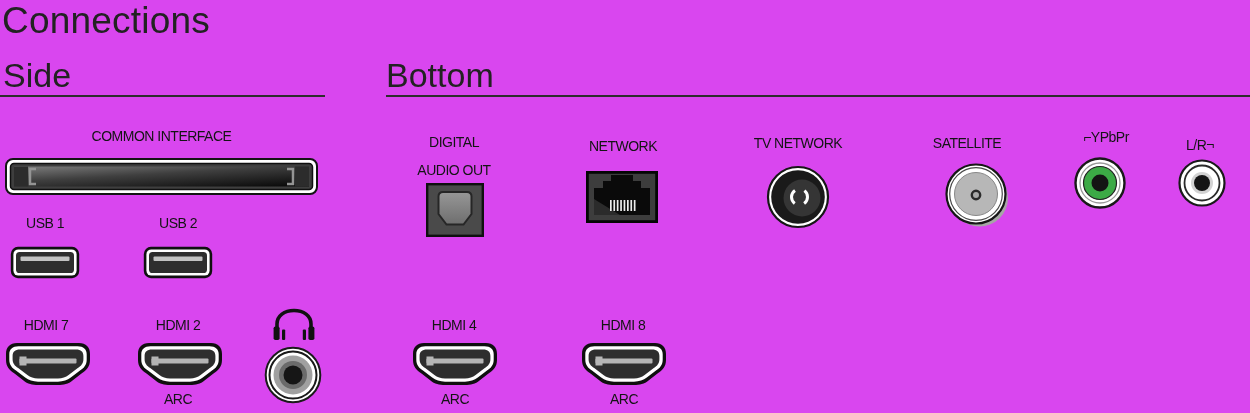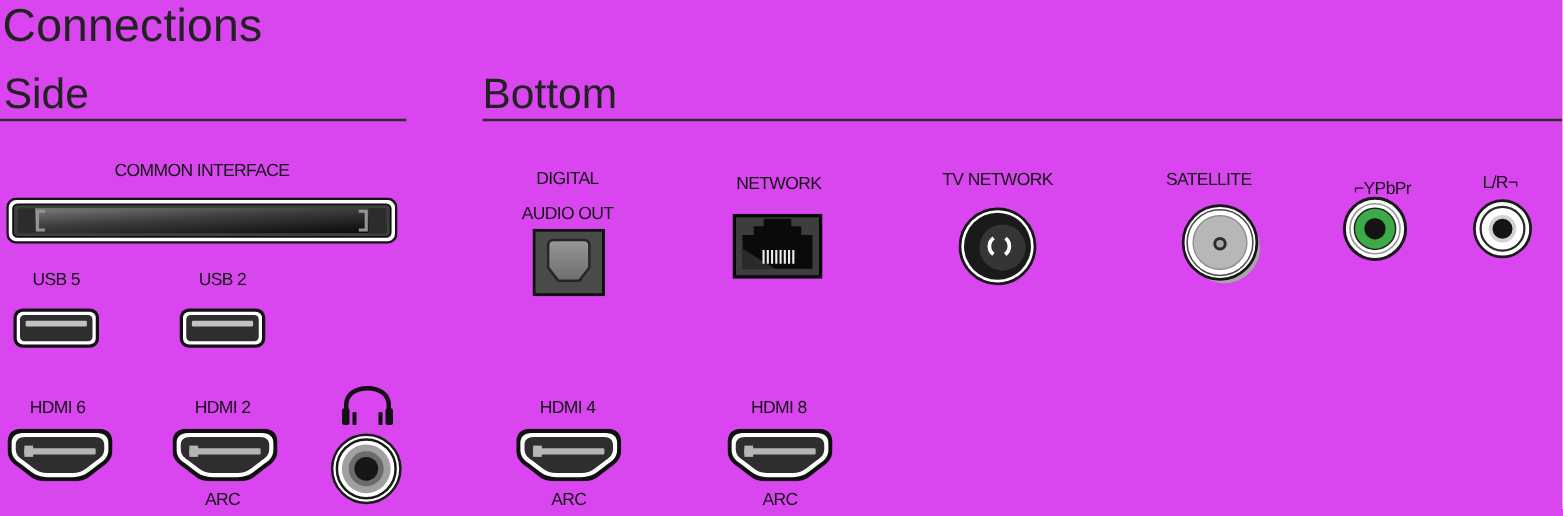--- a/index.html
+++ b/index.html
@@ -27,21 +27,21 @@
   .lbl-usb1{left:10px;top:211px;width:70px;}
   .lbl-usb2{left:143px;top:211px;width:70px;}
   .lbl-hdmi1{left:3px;top:313px;width:86px;}
   .lbl-hdmi2{left:135px;top:313px;width:86px;}
   .lbl-hdmi1sub{left:0px;top:387px;width:96px;}
   .lbl-hdmi2sub{left:135px;top:387px;width:86px;}
   .lbl-dao{left:388px;top:128px;width:132px;}
   .lbl-net{left:558px;top:134px;width:130px;}
   .lbl-ant{left:720px;top:131px;width:156px;}
   .lbl-sat{left:904px;top:131px;width:126px;}
-  .lbl-ypbpr{left:1058px;top:138px;width:96px;}
+  .lbl-ypbpr{left:1058px;top:125px;width:96px;}
   .lbl-lr{left:1157px;top:133px;width:86px;}
   .lbl-hdmi4{left:411px;top:313px;width:86px;}
   .lbl-hdmi3{left:580px;top:313px;width:86px;}
   .lbl-hdmi4sub{left:413px;top:387px;width:84px;}
   .lbl-hdmi3sub{left:582px;top:387px;width:84px;}
   
   .port{position:absolute;line-height:0;}
   .p-ci{left:5px;top:158px;}
   .p-usb1{left:10px;top:246px;}
   .p-usb2{left:143px;top:246px;}
@@ -103,34 +103,34 @@
       <rect x="1" y="1" width="311" height="35" rx="7" fill="#ffffff" stroke="#141414" stroke-width="2"></rect>
       <rect x="5.5" y="5.5" width="302" height="26" rx="3.5" fill="#3e3e3e" stroke="#101010" stroke-width="1.5"></rect>
       <rect x="9" y="8.5" width="295" height="20" fill="url(#ciG)"></rect>
       <rect x="9" y="8.5" width="14" height="20" fill="#2c2c2c"></rect>
       <rect x="290" y="8.5" width="14" height="20" fill="#2c2c2c"></rect>
       <path d="M31,11 h-6 v15 h6" stroke="#949494" stroke-width="2.5" fill="none"></path>
       <path d="M282,11 h6 v15 h-6" stroke="#949494" stroke-width="2.5" fill="none"></path>
     </svg>
   </div>
 
-  <div class="port-label lbl-usb1">USB 5</div>
+  <div class="port-label lbl-usb1">USB 1</div>
   <div class="port-label lbl-usb2">USB 2</div>
   <div class="port p-usb1">
     <svg width="70" height="33">
         <use href="#sym-usb"></use>
       </svg>
   </div>
   <div class="port p-usb2">
     <svg width="70" height="33">
         <use href="#sym-usb"></use>
       </svg>
   </div>
 
-  <div class="port-label lbl-hdmi1">HDMI 6</div>
+  <div class="port-label lbl-hdmi1">HDMI 7</div>
   <div class="port-label lbl-hdmi2">HDMI 2</div>
   <div class="port p-hdmi1">
     <svg width="84" height="42">
         <use href="#sym-hdmi"></use>
       </svg>
   </div>
   <div class="port p-hdmi2">
     <svg width="84" height="42">
         <use href="#sym-hdmi"></use>
       </svg>

